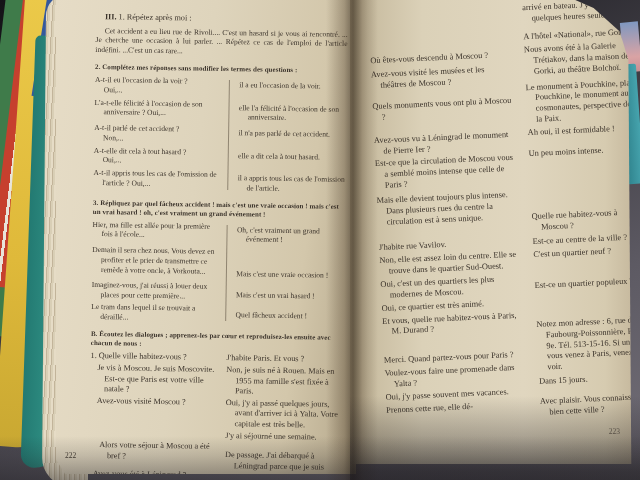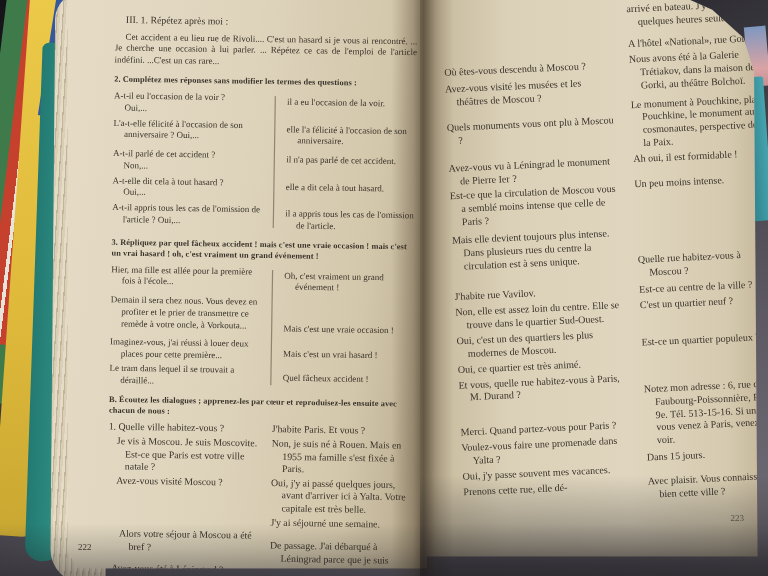--- a/index.html
+++ b/index.html
@@ -49,21 +49,21 @@
     transform:rotate(.9deg);transform-origin:top left;
     font-size:7.5px;line-height:1.3;}
   .rp-content{position:absolute;left:12px;top:14px;width:280px;height:446px;
     transform:rotate(-2.6deg);transform-origin:20% 10%;
     font-size:8.4px;line-height:1.3;}
   .hang{padding-left:9px;text-indent:-9px;}
   .pre{white-space:pre-line;}
   .just{text-align:justify;}
   .ind{text-indent:9px;}
   .lp-head{font-size:8.2px;}
-  .lp-head b{font-weight:400;}
+  .lp-head b{font-weight:700;}
   .ex-title{font-size:6.9px;font-weight:700;letter-spacing:.1px;margin-top:7px;line-height:1.32;}
   .xblock{position:relative;margin-top:4px;}
   .xblock::before{content:"";position:absolute;left:134px;top:3px;bottom:3px;width:1px;background:rgba(70,58,44,.5);}
   .xrow{display:flex;margin-top:3px;}
   .q{width:128px;}
   .a{width:104px;margin-left:14px;padding-top:3px;}
   .dcols{display:flex;margin-top:4px;font-size:8.2px;}
   .dcol-l{width:128px;}
   .dcol-r{width:116px;margin-left:8px;}
   .rp-l{position:absolute;left:8px;top:0;width:140px;}

